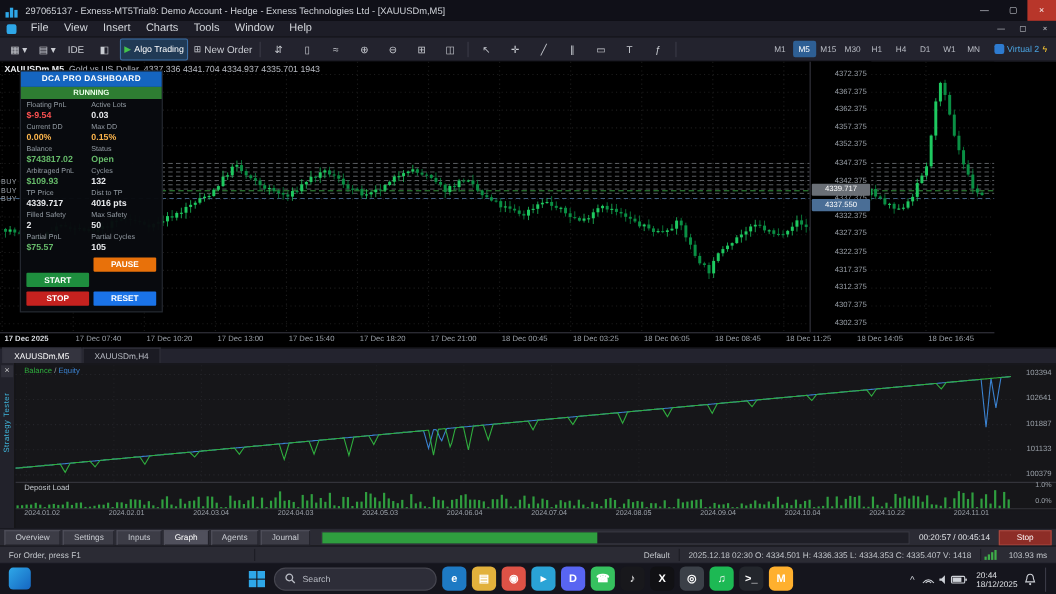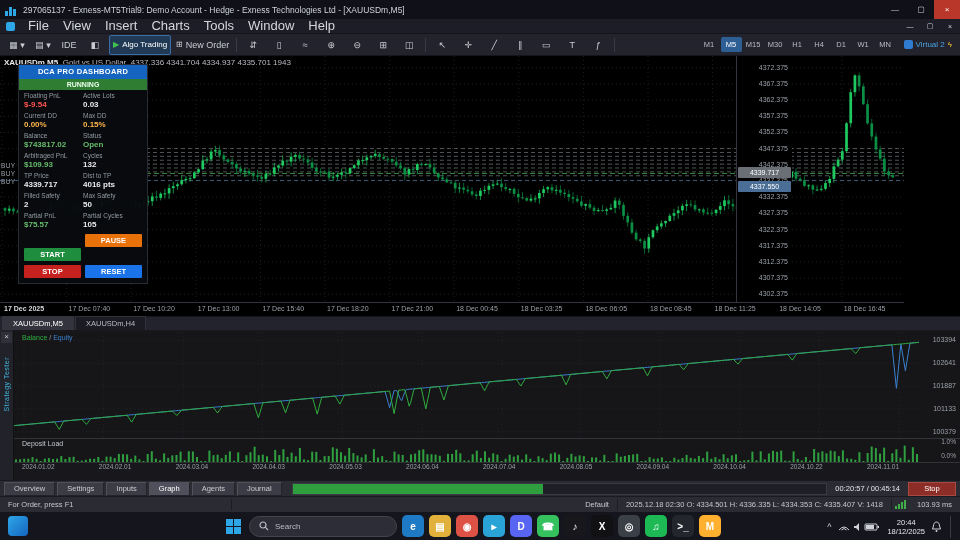--- a/index.html
+++ b/index.html
@@ -15,21 +15,21 @@
   #title-text{font-size:8.5px;color:#cfd2d8;flex:1;white-space:nowrap;overflow:hidden;}
   .win-controls{display:flex;height:19px;}
   .win-btn{width:26px;height:19px;display:flex;align-items:center;justify-content:center;
     font-size:8px;color:#cfd2d8;}
   .win-btn.close{background:#b8362a;color:#fff;}
 
   
   #menubar{position:absolute;left:0;top:19px;width:960px;height:15px;background:#1d1d27;
     display:flex;align-items:center;border-bottom:1px solid #14141b;box-sizing:border-box;}
   #menubar .menu-logo{width:9px;height:9px;background:#2ea7e8;border-radius:2px;margin:0 6px 0 6px;}
-  .menu-item{padding:16px 7px;font-size:13px;color:#d4d7dc;line-height:14px;cursor:default;}
+  .menu-item{padding:16px 7px;font-size:10px;color:#d4d7dc;line-height:14px;cursor:default;}
   #menubar .child-controls{margin-left:auto;display:flex;}
   #menubar .child-controls .win-btn{width:20px;height:14px;font-size:7px;}
 
   
   #toolbar{position:absolute;left:0;top:34px;width:960px;height:22px;background:#23232e;
     display:flex;align-items:center;padding:0 4px;box-sizing:border-box;border-bottom:1px solid #14141b;}
   #tb-buttons{display:flex;align-items:center;height:22px;flex:1;min-width:0;overflow:hidden;}
   .tb-btn{height:18px;min-width:18px;padding:0 3px;margin:0 1px;border-radius:2px;display:flex;
     align-items:center;justify-content:center;gap:3px;color:#c9ccd2;font-size:9px;cursor:pointer;}
   .tb-btn.accent{background:#203a55;border:1px solid #3a6ea5;color:#fff;font-size:8px;}
@@ -125,21 +125,21 @@
     background:linear-gradient(135deg,#2ea7e8,#1565c0);cursor:pointer;}
   #tb-center{position:absolute;left:222px;top:3px;display:flex;align-items:center;gap:5px;}
   #start-btn{width:22px;height:22px;display:flex;align-items:center;justify-content:center;cursor:pointer;}
   #search-pill{width:148px;height:21px;border-radius:11px;background:#2d2d38;border:1px solid #45454f;
     display:flex;align-items:center;gap:6px;padding:0 9px;box-sizing:border-box;cursor:pointer;}
   #search-pill span{font-size:8px;color:#b9bcc4;}
   .app-tile{width:22px;height:22px;border-radius:5px;display:flex;align-items:center;justify-content:center;
     color:#fff;font-size:10px;font-weight:bold;cursor:pointer;}
   #tb-tray{position:absolute;right:6px;top:0;height:29px;display:flex;align-items:center;gap:6px;}
   #tray-chevron{color:#cfd2d8;font-size:9px;cursor:pointer;}
-  #tray-clock{text-align:center;font-size:7.5px;color:#e4e6ea;line-height:9px;cursor:default;}
+  #tray-clock{text-align:left;font-size:7.5px;color:#e4e6ea;line-height:9px;cursor:default;}
   #show-desktop{width:3px;height:22px;border-left:1px solid #3a3a46;margin-left:2px;}
 </style>
 </head>
 <body>
 
 <div id="app">
 
   <div id="titlebar">
     <span class="app-ico">
         <i style="height:5px"></i>

